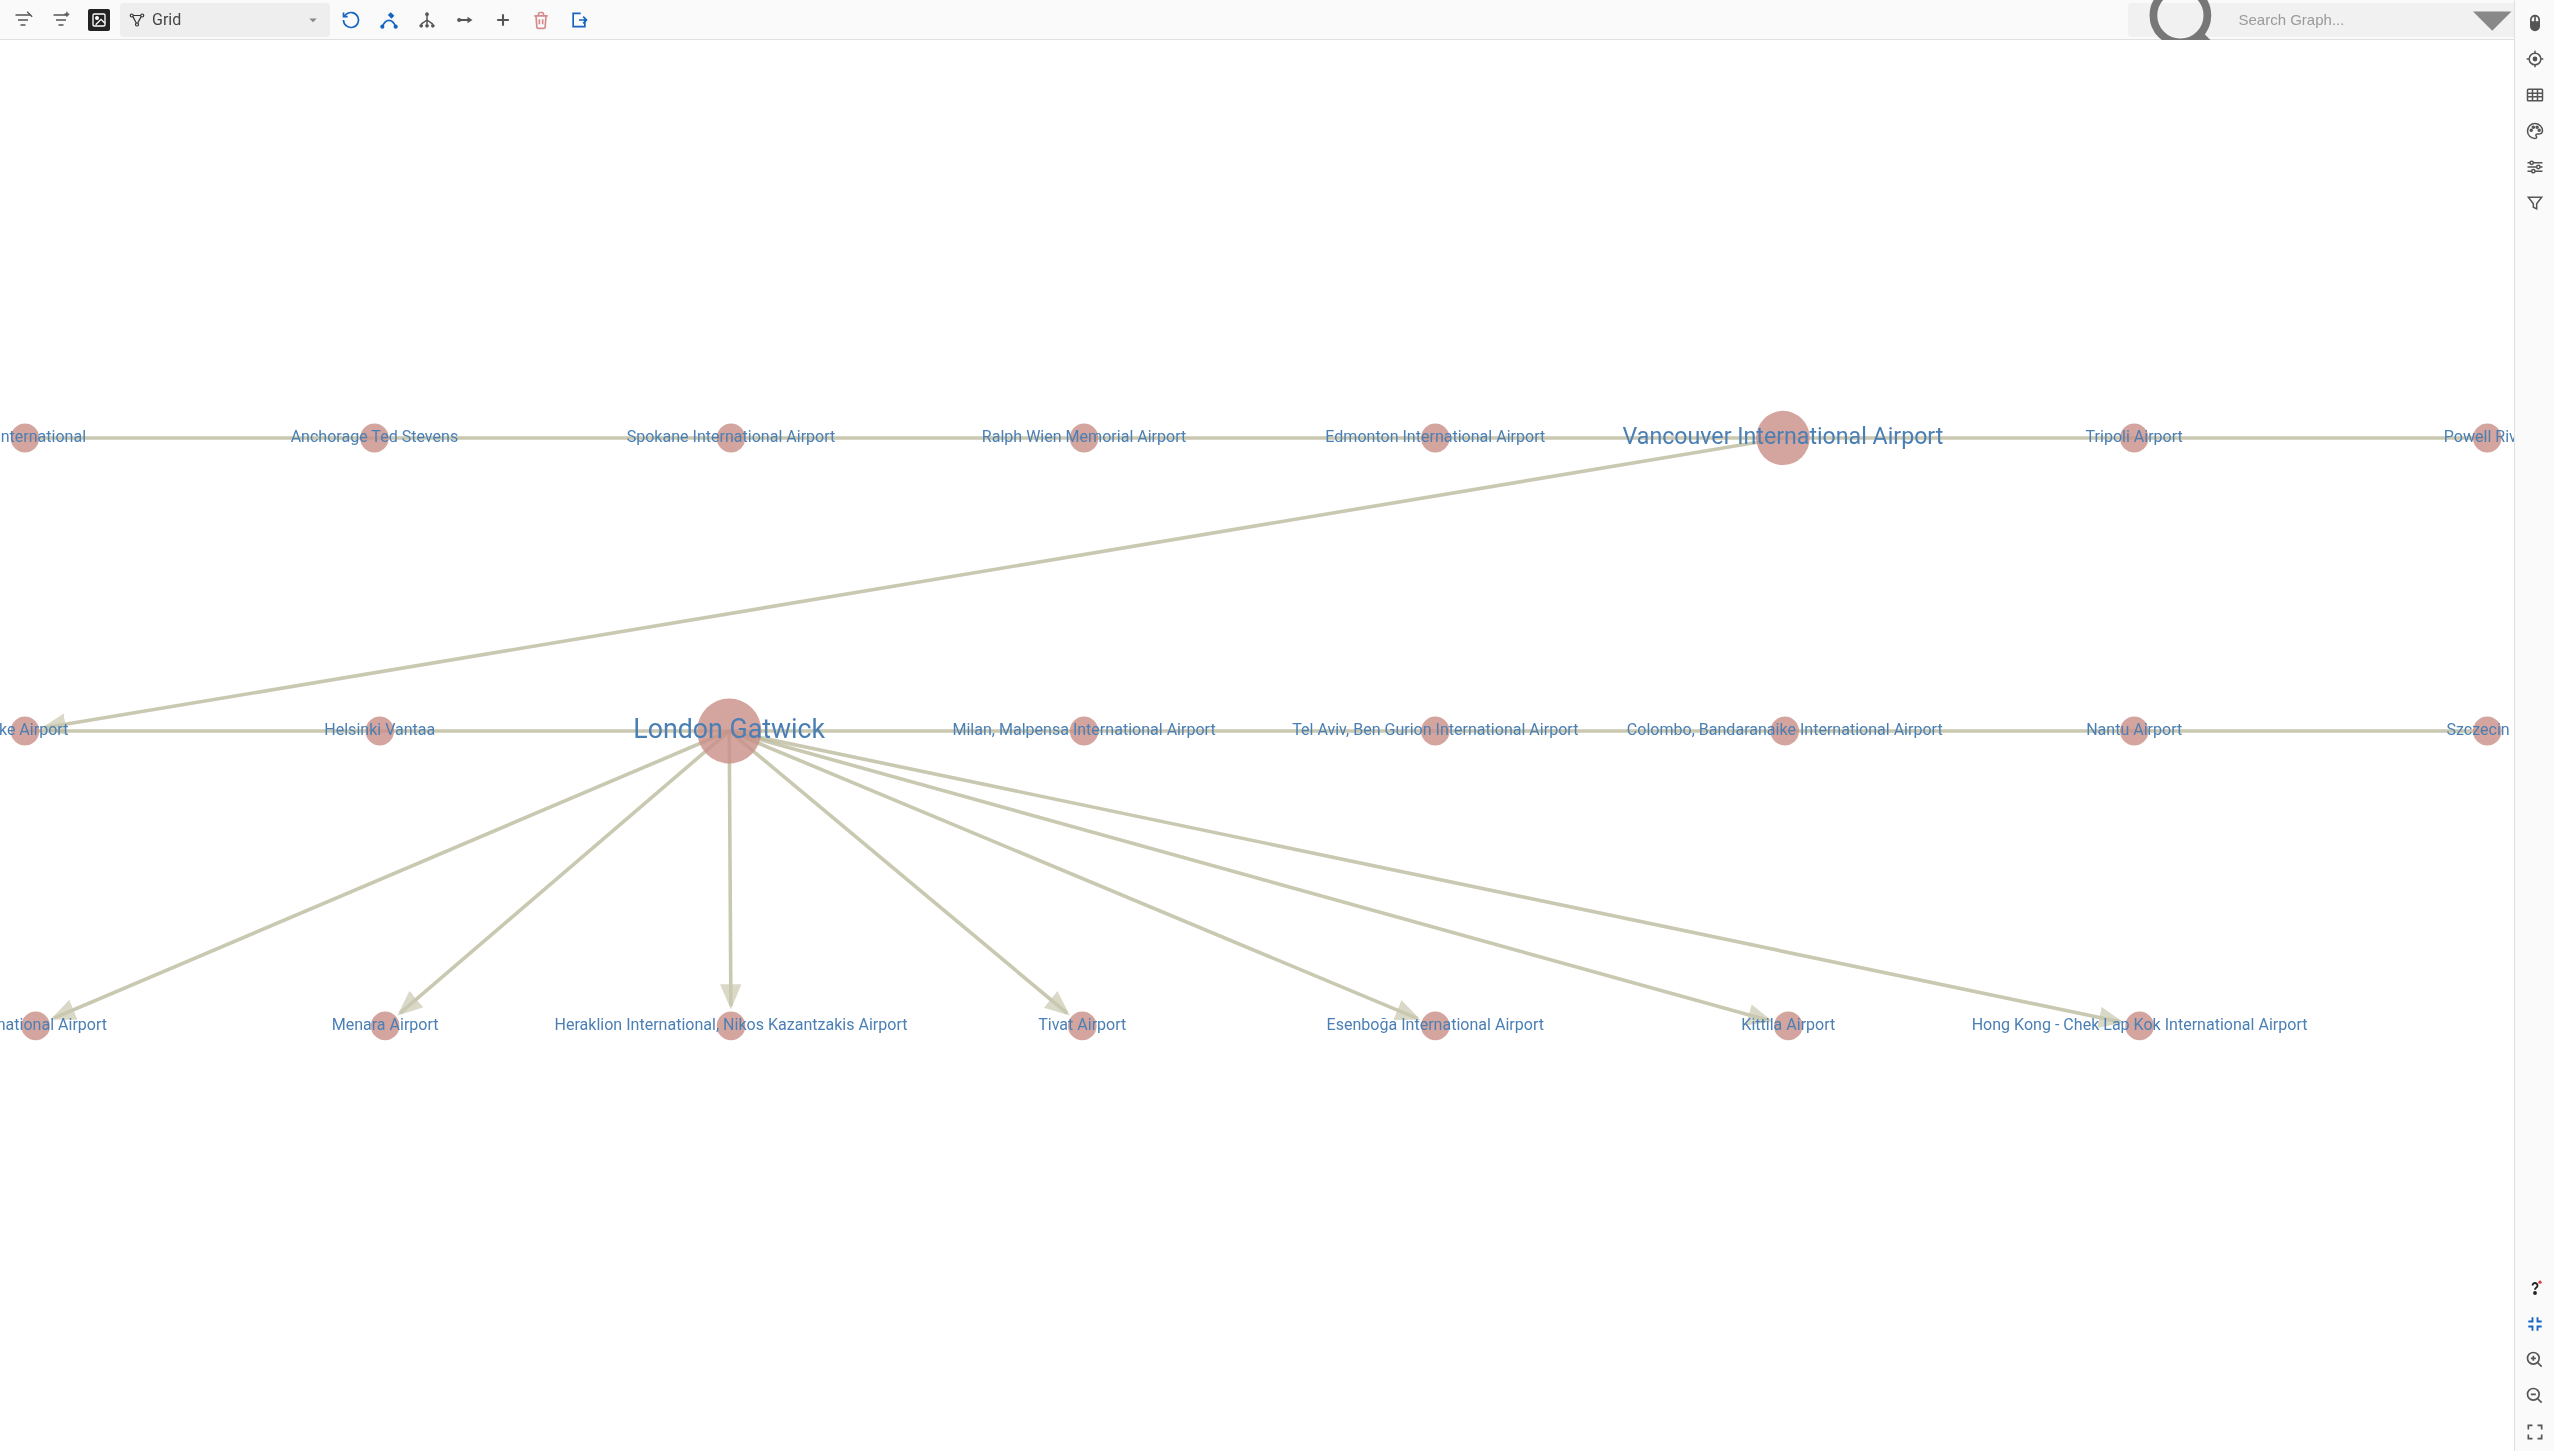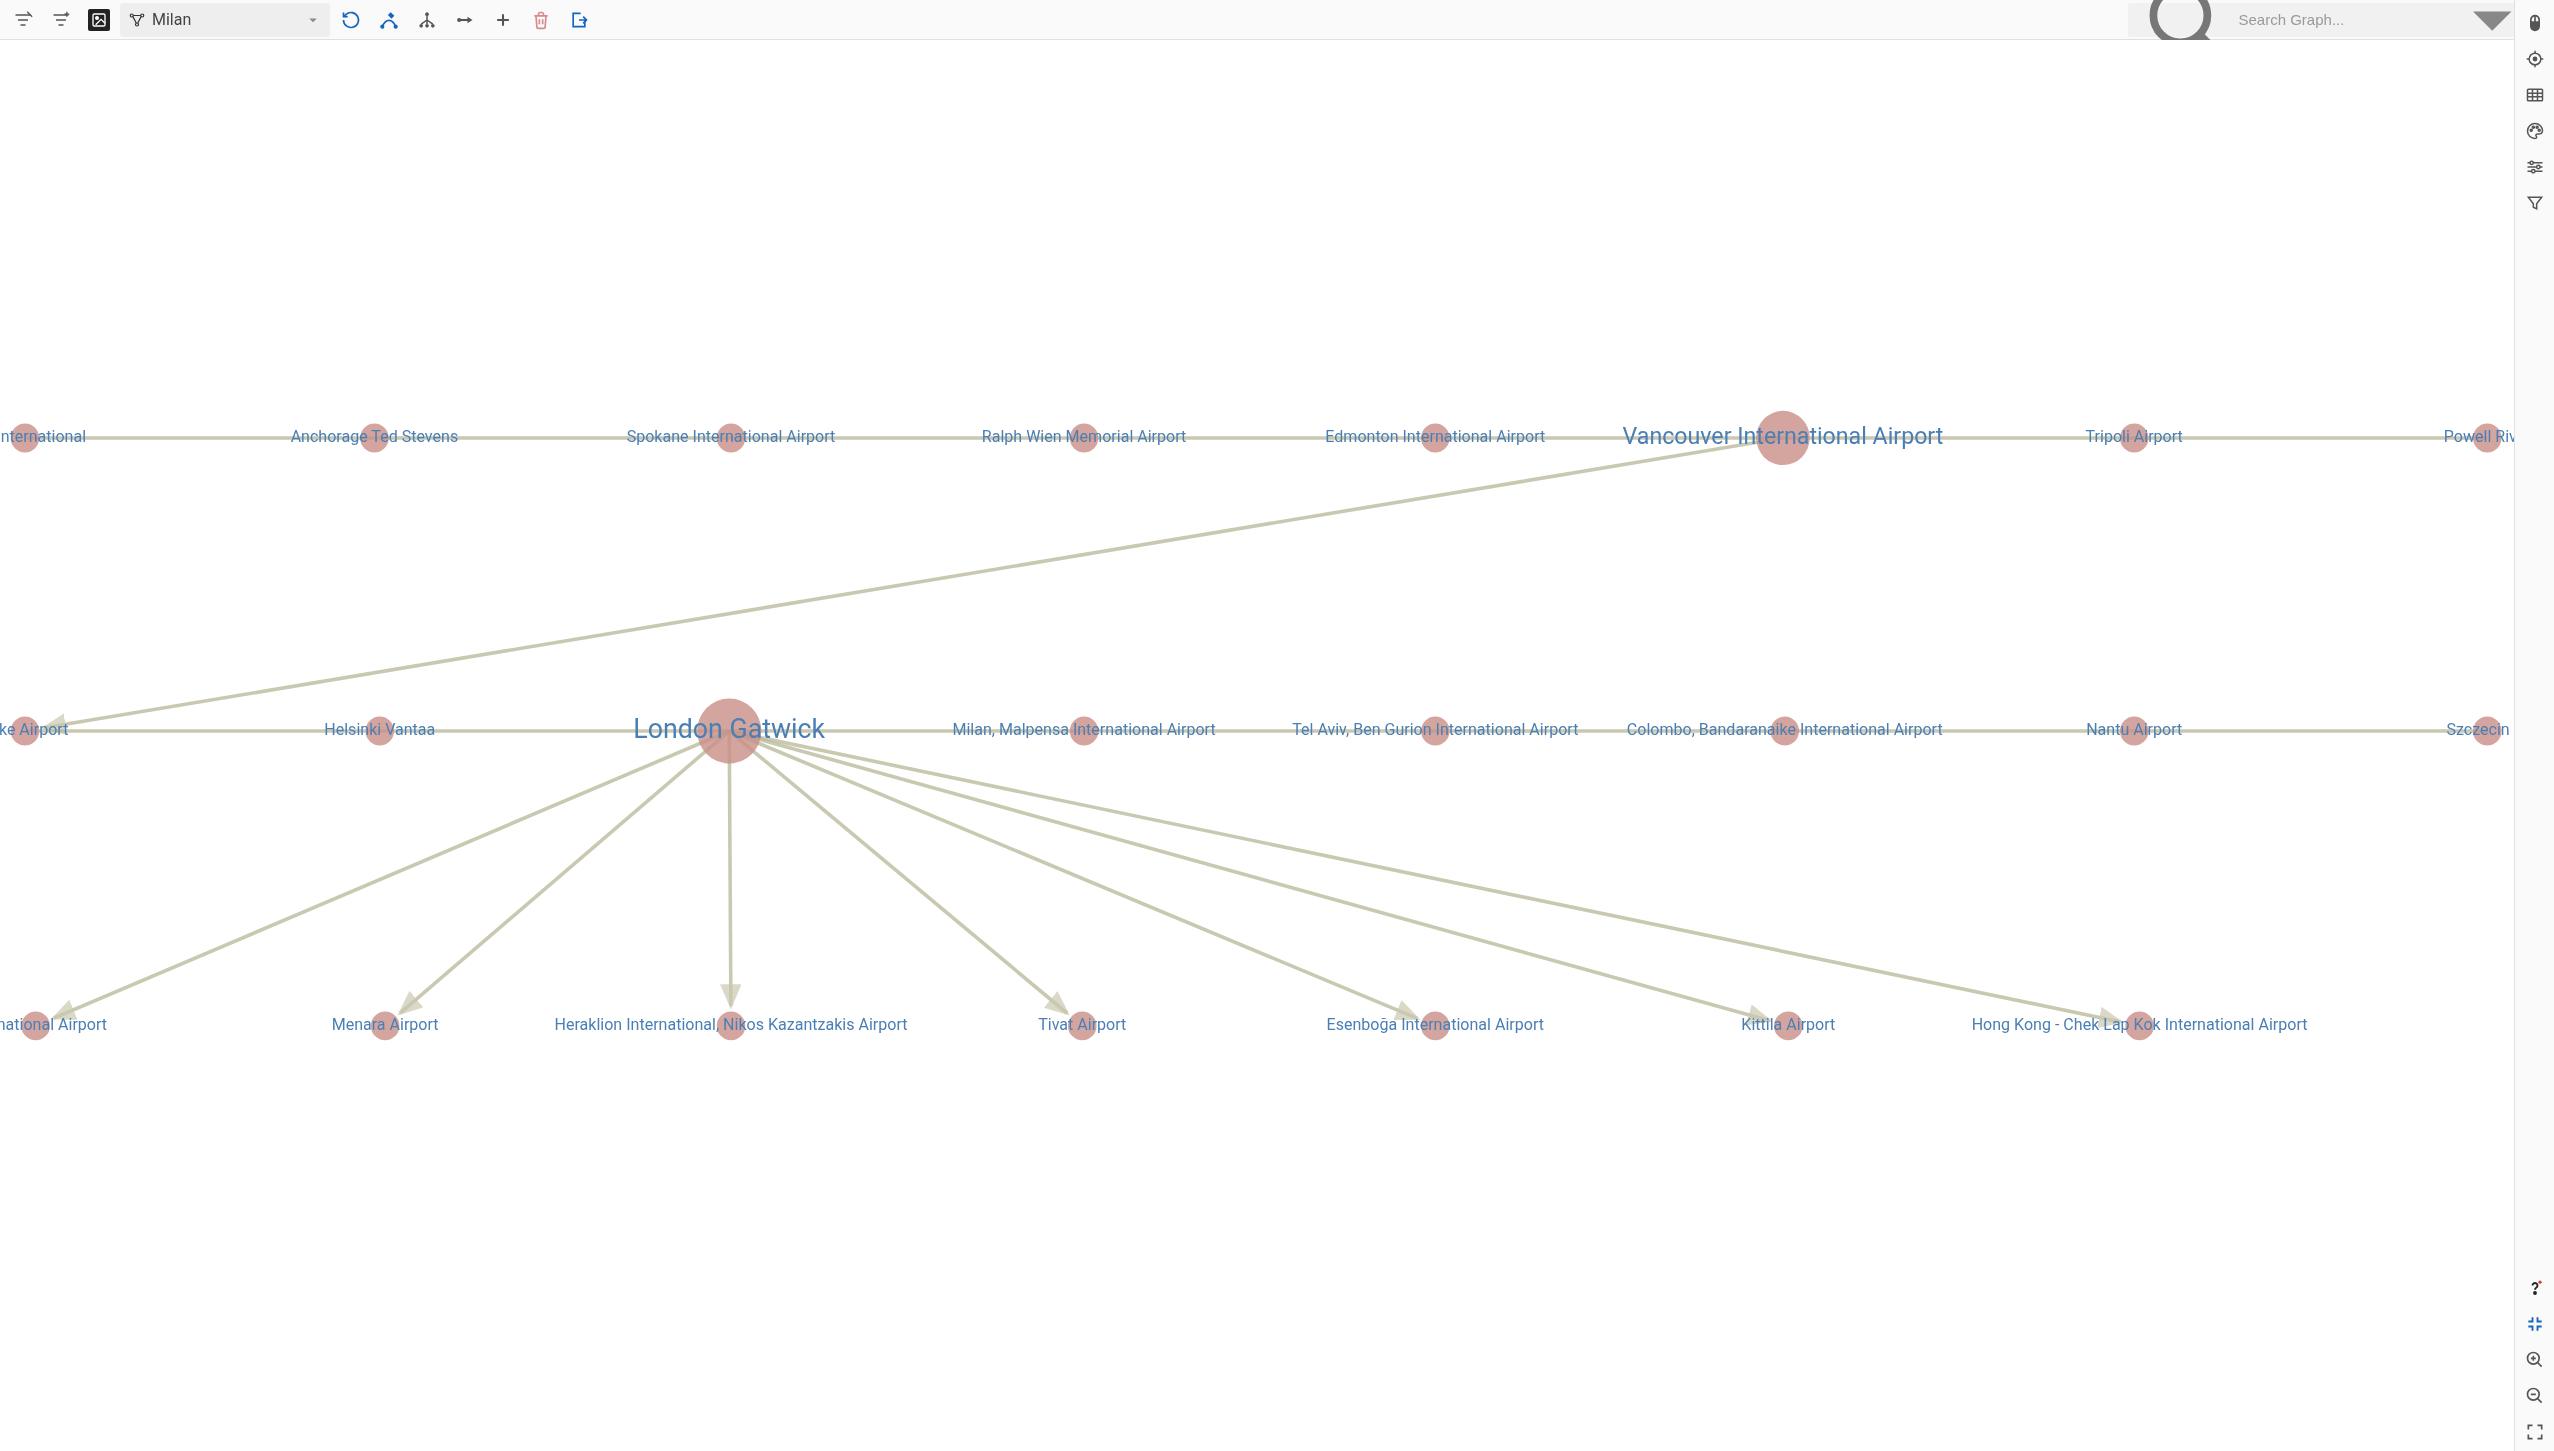--- a/index.html
+++ b/index.html
@@ -146,21 +146,21 @@
         </svg>
       </div>
   </div>
   <div class="layout-select">
     <svg viewBox="0 0 24 24" fill="none" stroke="#333" stroke-width="1.6">
         <circle cx="5" cy="6" r="2"></circle>
         <circle cx="19" cy="6" r="2"></circle>
         <circle cx="12" cy="18" r="2"></circle>
         <path d="M6.5 7.5L11 16M17.5 7.5L13 16M7 6h10"></path>
       </svg>
-    <span>Milan</span>
+    <span>Grid</span>
     <svg class="caret" viewBox="0 0 24 24" fill="currentColor">
         <path d="M7 10l5 5 5-5z"></path>
       </svg>
   </div>
 
   <div class="tb-btn blue">
     <svg viewBox="0 0 24 24" fill="none" stroke="currentColor" stroke-width="2">
         <path d="M3 12a9 9 0 1 0 3-6.7L3 8"></path>
         <path d="M3 3v5h5"></path>
       </svg>

